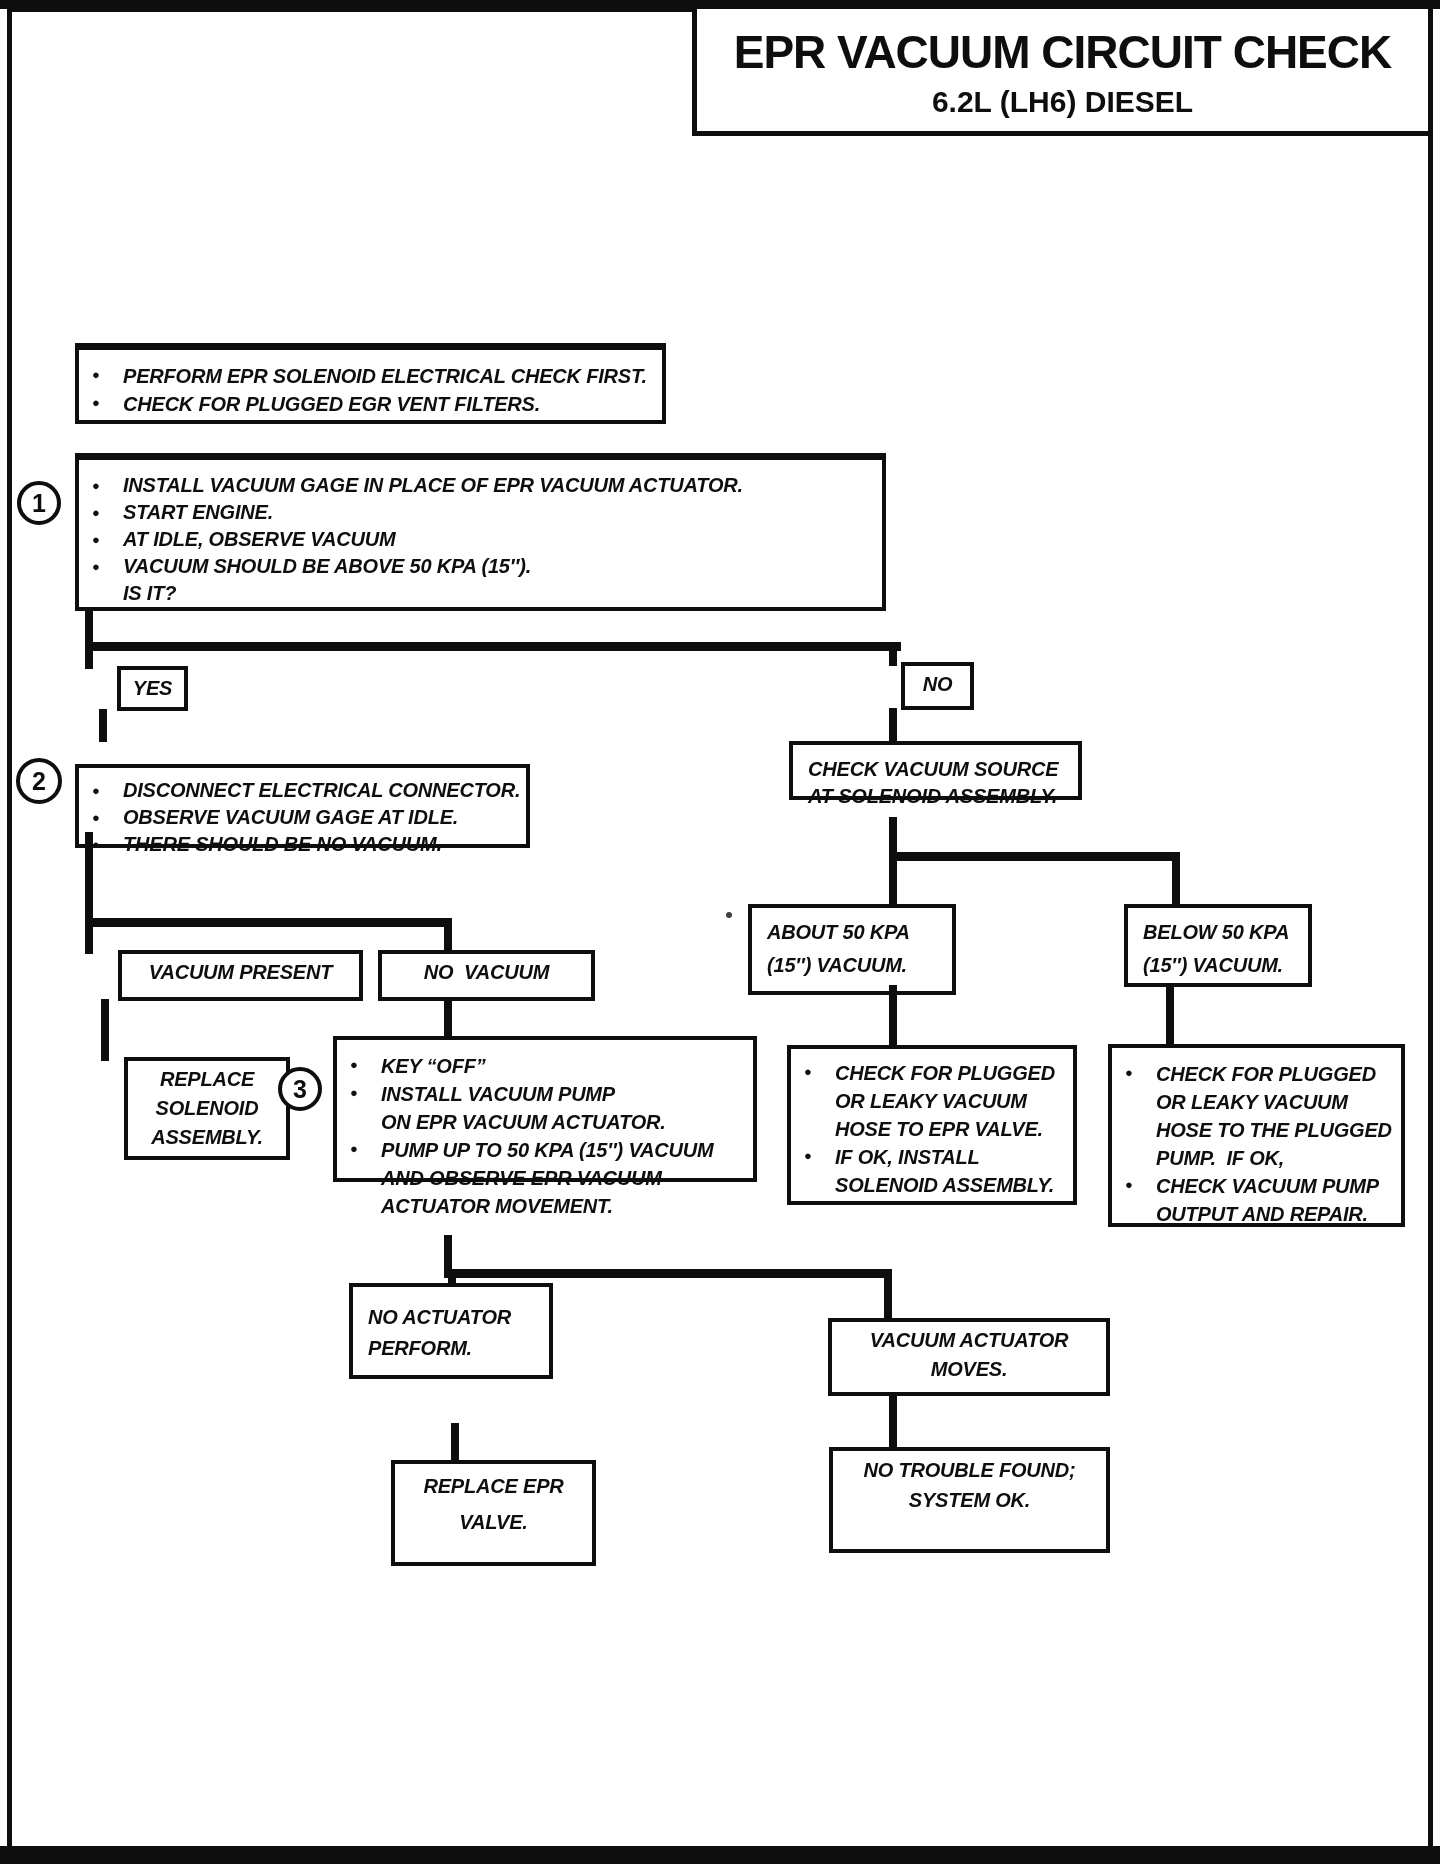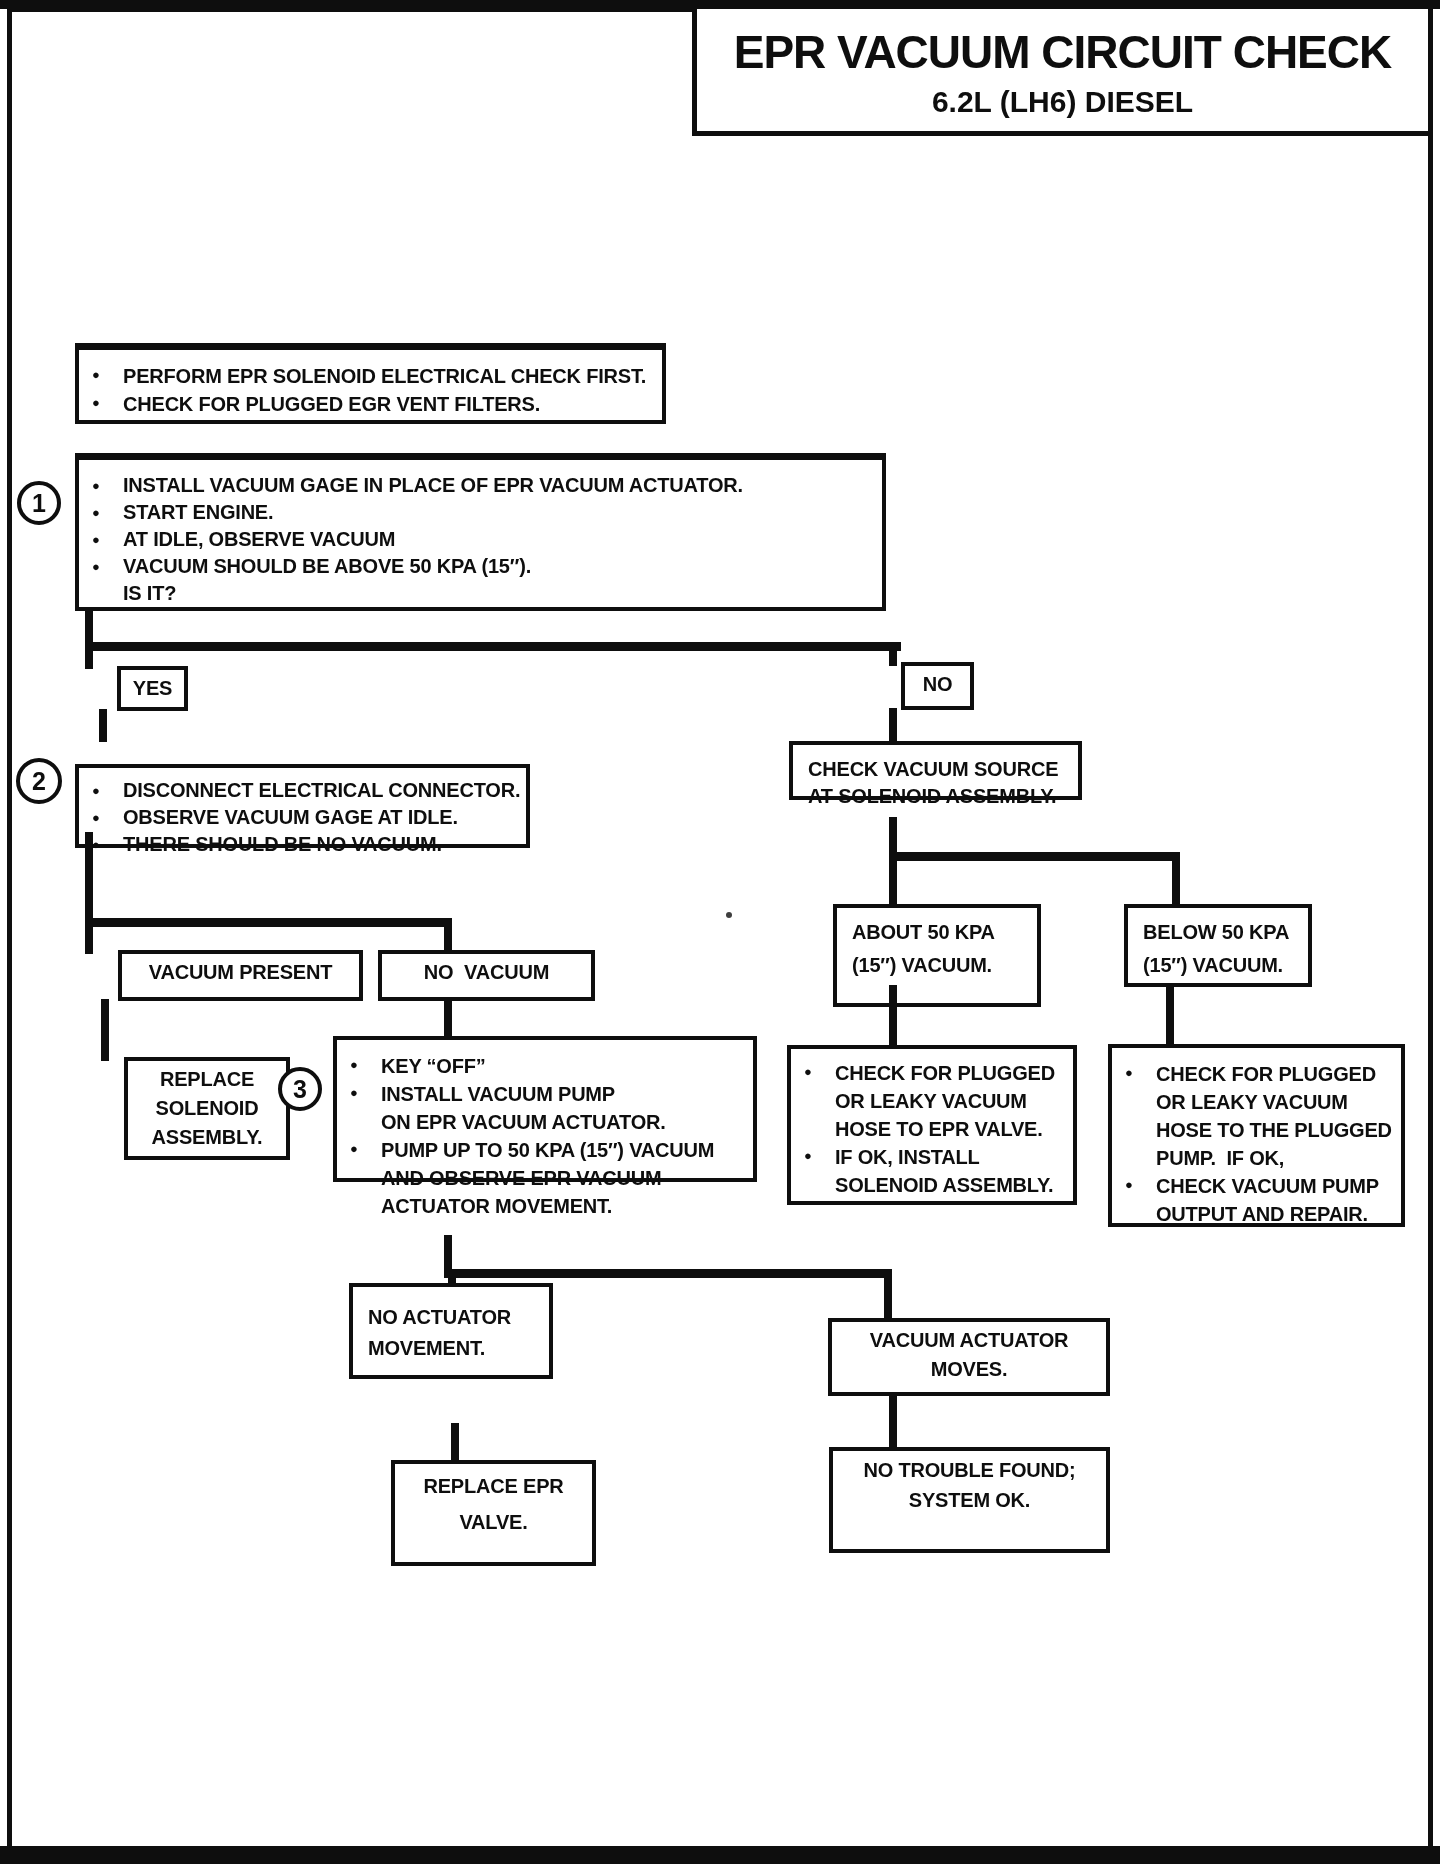--- a/index.html
+++ b/index.html
@@ -14,21 +14,21 @@
   .bar { position:absolute; background:var(--ink); }
   .dashes { position:absolute; left:975px; top:8px; width:430px; height:6px;
     background:repeating-linear-gradient(90deg, var(--ink) 0 38px, transparent 38px 58px); }
   .titlebox { position:absolute; left:692px; top:9px; width:736px; height:127px;
     border-left:5px solid var(--ink); border-bottom:5px solid var(--ink);
     box-sizing:border-box; background:var(--paper); }
   .title { margin-top:16px; text-align:center; font-size:46px; letter-spacing:-1px; }
   .subtitle { margin-top:6px; text-align:center; font-size:30px; letter-spacing:0; }
 
   .node { position:absolute; box-sizing:border-box; border:4px solid var(--ink);
-    background:var(--paper); padding-top:var(--pt,10px); }
+    background:var(--paper); padding-top:var(--pt,10px);font-style:italic; }
   .node.thick-top { border-top-width:7px; }
   .ln { position:relative; white-space:pre; padding-left:44px; font-size:20px;
     line-height:var(--lh,28px); letter-spacing:-0.2px; }
   .ln.bullet::before { content:"\25CF"; position:absolute; left:13px; top:50%;
     transform:translateY(-52%); font-size:13px; }
   .node.center { display:flex; flex-direction:column; justify-content:flex-start; padding-top:4px;margin-left:42px; }
   .node.center .ln { padding-left:0; text-align:center; }
   .node.plain .ln { padding-left:15px; }
 
   .circ { position:absolute; width:44px; height:44px; border:4px solid var(--ink);
@@ -129,21 +129,21 @@
     <div class="ln bullet">PUMP UP TO 50 KPA (15″) VACUUM</div>
     <div class="ln cont">AND OBSERVE EPR VACUUM</div>
     <div class="ln cont">ACTUATOR MOVEMENT.</div>
   </div>
 
   <div class="cl" style="left:889px;top:817px;width:8px;height:45px"></div>
   <div class="cl" style="left:889px;top:852px;width:291px;height:9px"></div>
   <div class="cl" style="left:889px;top:852px;width:8px;height:56px"></div>
   <div class="cl" style="left:1172px;top:852px;width:8px;height:56px"></div>
 
-  <div class="node plain" style="left:833px;top:904px;width:208px;height:103px;--pt:8px;--lh:33px">
+  <div class="node plain" style="left:748px;top:904px;width:208px;height:91px;--pt:8px;--lh:33px">
     <div class="ln">ABOUT 50 KPA</div>
     <div class="ln">(15″) VACUUM.</div>
   </div>
   <div class="node plain" style="left:1124px;top:904px;width:188px;height:83px;--pt:8px;--lh:33px">
     <div class="ln">BELOW 50 KPA</div>
     <div class="ln">(15″) VACUUM.</div>
   </div>
 
   <div class="cl" style="left:889px;top:985px;width:8px;height:64px"></div>
   <div class="cl" style="left:1166px;top:985px;width:8px;height:63px"></div>
@@ -165,21 +165,21 @@
     <div class="ln cont">OUTPUT AND REPAIR.</div>
   </div>
 
   <div class="cl" style="left:444px;top:1235px;width:8px;height:43px"></div>
   <div class="cl" style="left:444px;top:1269px;width:448px;height:9px"></div>
   <div class="cl" style="left:448px;top:1269px;width:8px;height:64px"></div>
   <div class="cl" style="left:884px;top:1269px;width:8px;height:53px"></div>
 
   <div class="node plain" style="left:349px;top:1283px;width:204px;height:96px;--pt:15px;--lh:31px">
     <div class="ln">NO ACTUATOR</div>
-    <div class="ln">MOVEMENT.</div>
+    <div class="ln">PERFORM.</div>
   </div>
   <div class="node center" style="left:786px;top:1318px;width:282px;height:78px;--lh:29px">
     <div class="ln">VACUUM ACTUATOR</div>
     <div class="ln">MOVES.</div>
   </div>
 
   <div class="cl" style="left:451px;top:1423px;width:8px;height:41px"></div>
   <div class="cl" style="left:889px;top:1394px;width:8px;height:57px"></div>
 
   <div class="node center" style="left:349px;top:1460px;width:205px;height:106px;--lh:36px">

